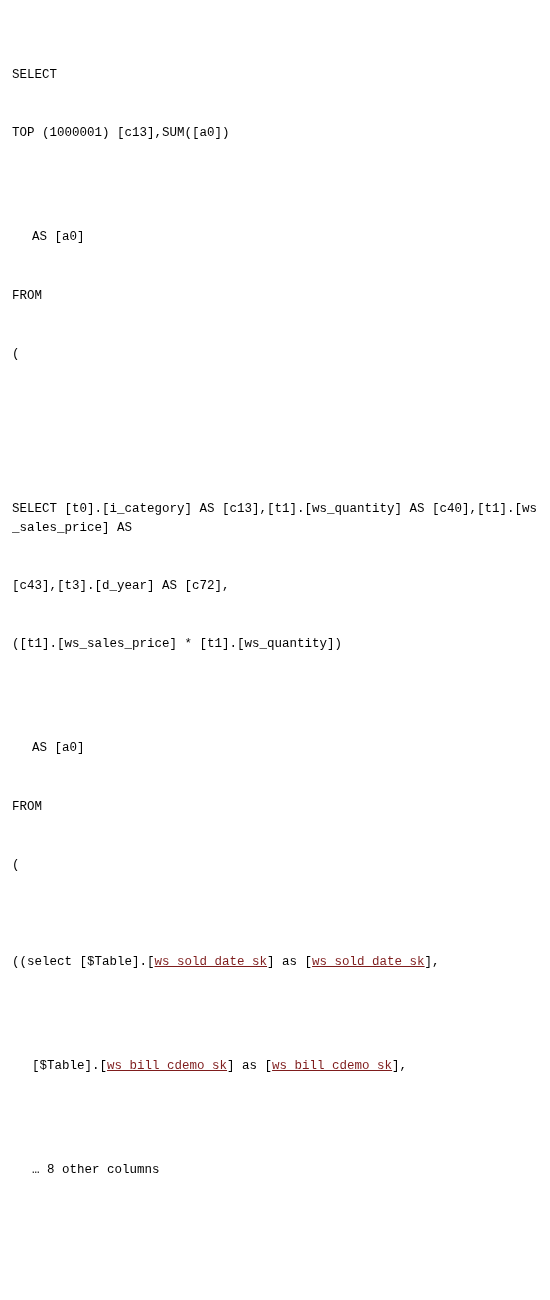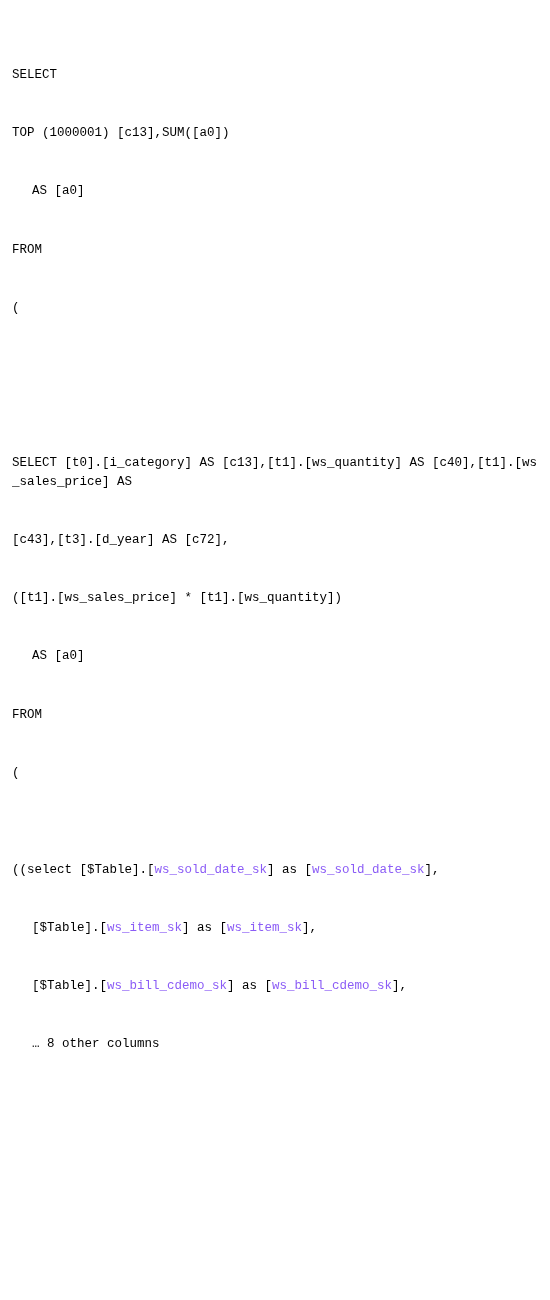--- a/index.html
+++ b/index.html
@@ -13,22 +13,22 @@
     }
     .code-container {
       padding: 8px 12px;
       line-height: 1.55;
       white-space: pre-wrap;
       word-break: break-all;
     }
     .line {
       display: block;
     }
-    .indent1 { padding-left: 20px; }
-    .red-underline { color: #8b5cf6; }
+    .indent1 { padding-left: 20px; margin-top: 46px; }
+    .red-underline { text-decoration: underline; color: #7f1d1d; }
   </style>
 </head>
 <body>
 
 <div class="code-container">
   
   <span class="line">SELECT</span>
   <span class="line">TOP (1000001) [c13],SUM([a0])</span>
   <span class="line indent1">AS [a0]</span>
   <span class="line">FROM</span>
@@ -38,21 +38,20 @@
   
   <span class="line">SELECT [t0].[i_category] AS [c13],[t1].[ws_quantity] AS [c40],[t1].[ws_sales_price] AS</span>
   <span class="line">[c43],[t3].[d_year] AS [c72],</span>
   <span class="line">([t1].[ws_sales_price] * [t1].[ws_quantity])</span>
   <span class="line indent1">AS [a0]</span>
   <span class="line">FROM</span>
   <span class="line">(</span>
 
   
   <span class="line">((select [$Table].[<span class="red-underline">ws_sold_date_sk</span>] as [<span class="red-underline">ws_sold_date_sk</span>],</span>
-  <span class="line indent1">[$Table].[<span class="red-underline">ws_item_sk</span>] as [<span class="red-underline">ws_item_sk</span>],</span>
   <span class="line indent1">[$Table].[<span class="red-underline">ws_bill_cdemo_sk</span>] as [<span class="red-underline">ws_bill_cdemo_sk</span>],</span>
   <span class="line indent1">… 8 other columns</span>
   
   
   
   
   
   
   
 

